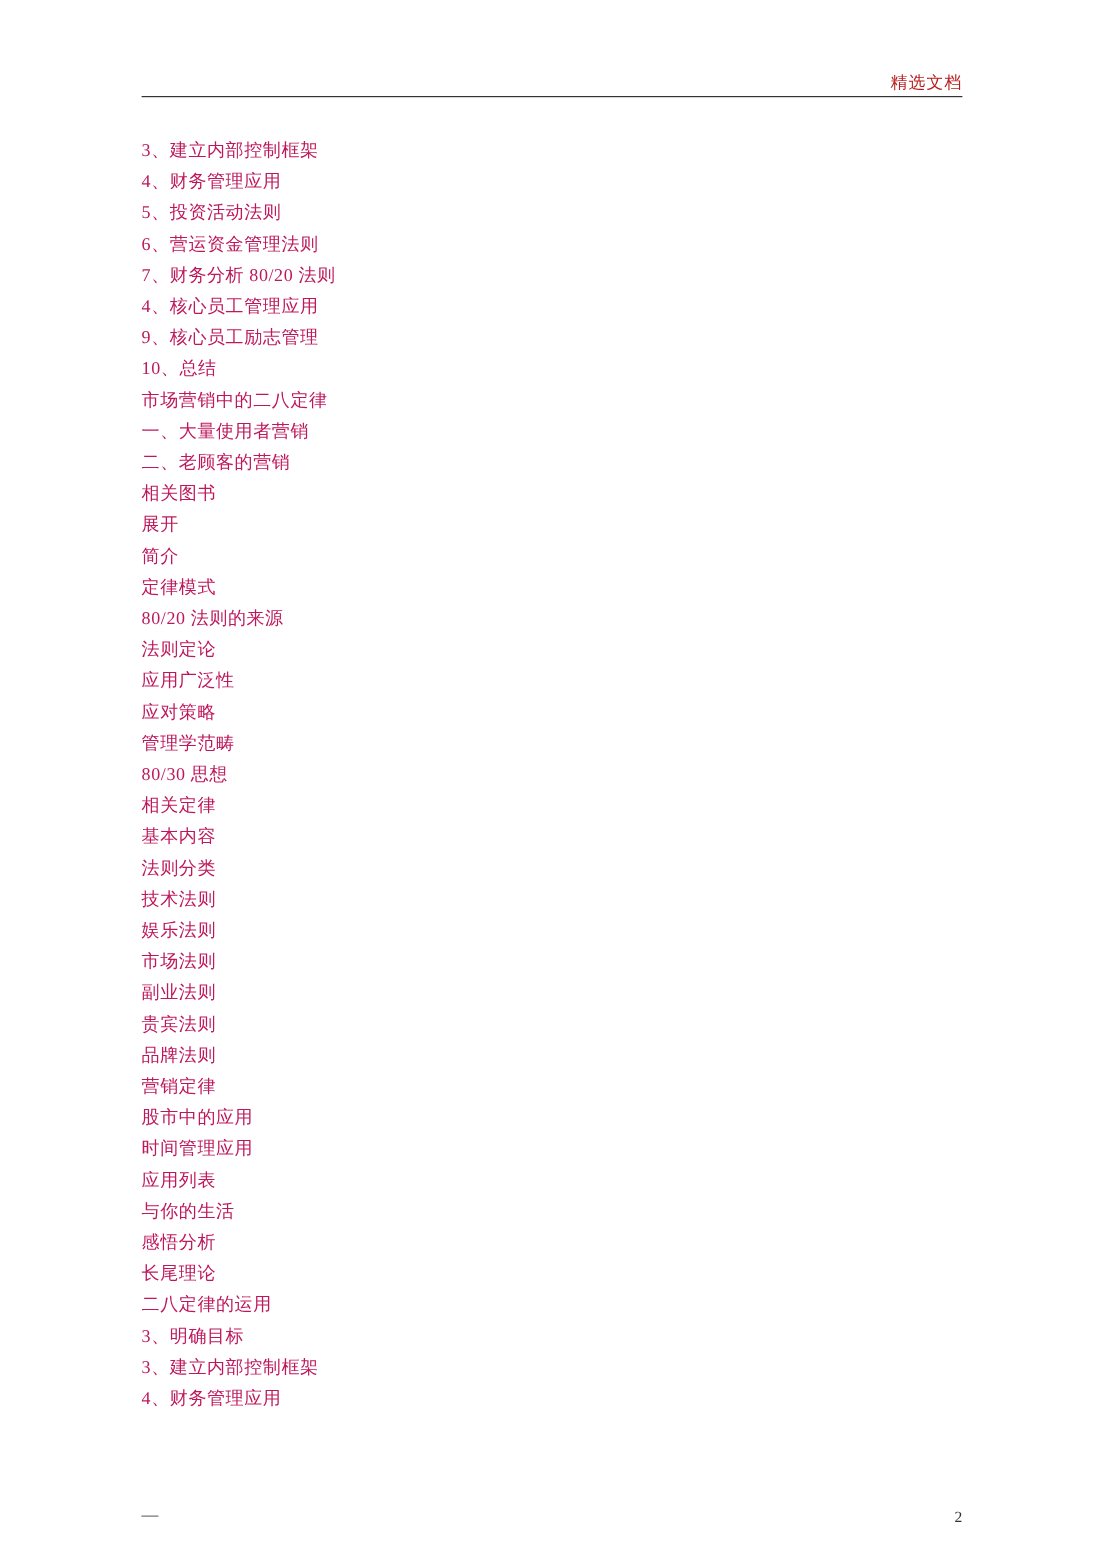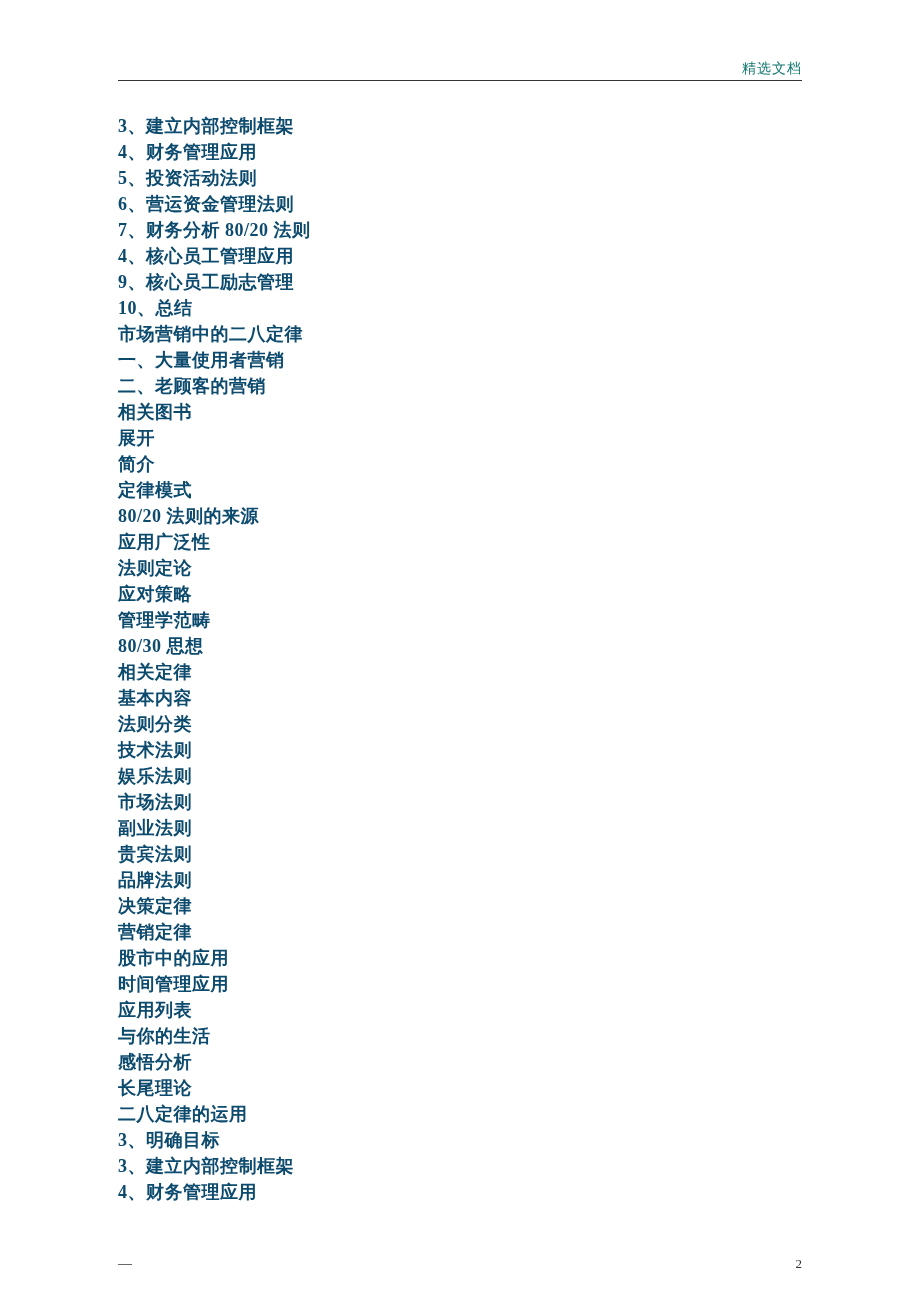--- a/index.html
+++ b/index.html
@@ -12,42 +12,41 @@
       height: 1302px;
       background: #ffffff;
       font-family: "SimSun", "宋体", serif;
       position: relative;
     }
     .header {
       position: absolute;
       top: 60px;
       right: 118px;
       font-size: 14px;
-      color: #0f766e;
+      color: #b91c1c;
       letter-spacing: 1px;
     }
     .header-line {
       position: absolute;
       top: 80px;
       left: 118px;
       right: 118px;
       border-bottom: 1px solid #333;
     }
     .content {
       position: absolute;
       top: 113px;
       left: 118px;
       right: 118px;
     }
     .line {
-      font-size: 18px;
-      color: #0c4a6e;
+      font-size: 15px;
+      color: #be185d;
       line-height: 26px;
       letter-spacing: 0.5px;
-      font-weight: bold;
     }
     .page-dash {
       position: absolute;
       bottom: 30px;
       left: 118px;
       font-size: 14px;
       color: #333;
     }
     .page-number {
       position: absolute;
@@ -73,35 +72,34 @@
   <div class="line">9、核心员工励志管理</div>
   <div class="line">10、总结</div>
   <div class="line">市场营销中的二八定律</div>
   <div class="line">一、大量使用者营销</div>
   <div class="line">二、老顾客的营销</div>
   <div class="line">相关图书</div>
   <div class="line">展开</div>
   <div class="line">简介</div>
   <div class="line">定律模式</div>
   <div class="line">80/20 法则的来源</div>
+  <div class="line">法则定论</div>
   <div class="line">应用广泛性</div>
-  <div class="line">法则定论</div>
   <div class="line">应对策略</div>
   <div class="line">管理学范畴</div>
   <div class="line">80/30 思想</div>
   <div class="line">相关定律</div>
   <div class="line">基本内容</div>
   <div class="line">法则分类</div>
   <div class="line">技术法则</div>
   <div class="line">娱乐法则</div>
   <div class="line">市场法则</div>
   <div class="line">副业法则</div>
   <div class="line">贵宾法则</div>
   <div class="line">品牌法则</div>
-  <div class="line">决策定律</div>
   <div class="line">营销定律</div>
   <div class="line">股市中的应用</div>
   <div class="line">时间管理应用</div>
   <div class="line">应用列表</div>
   <div class="line">与你的生活</div>
   <div class="line">感悟分析</div>
   <div class="line">长尾理论</div>
   <div class="line">二八定律的运用</div>
   <div class="line">3、明确目标</div>
   <div class="line">3、建立内部控制框架</div>

